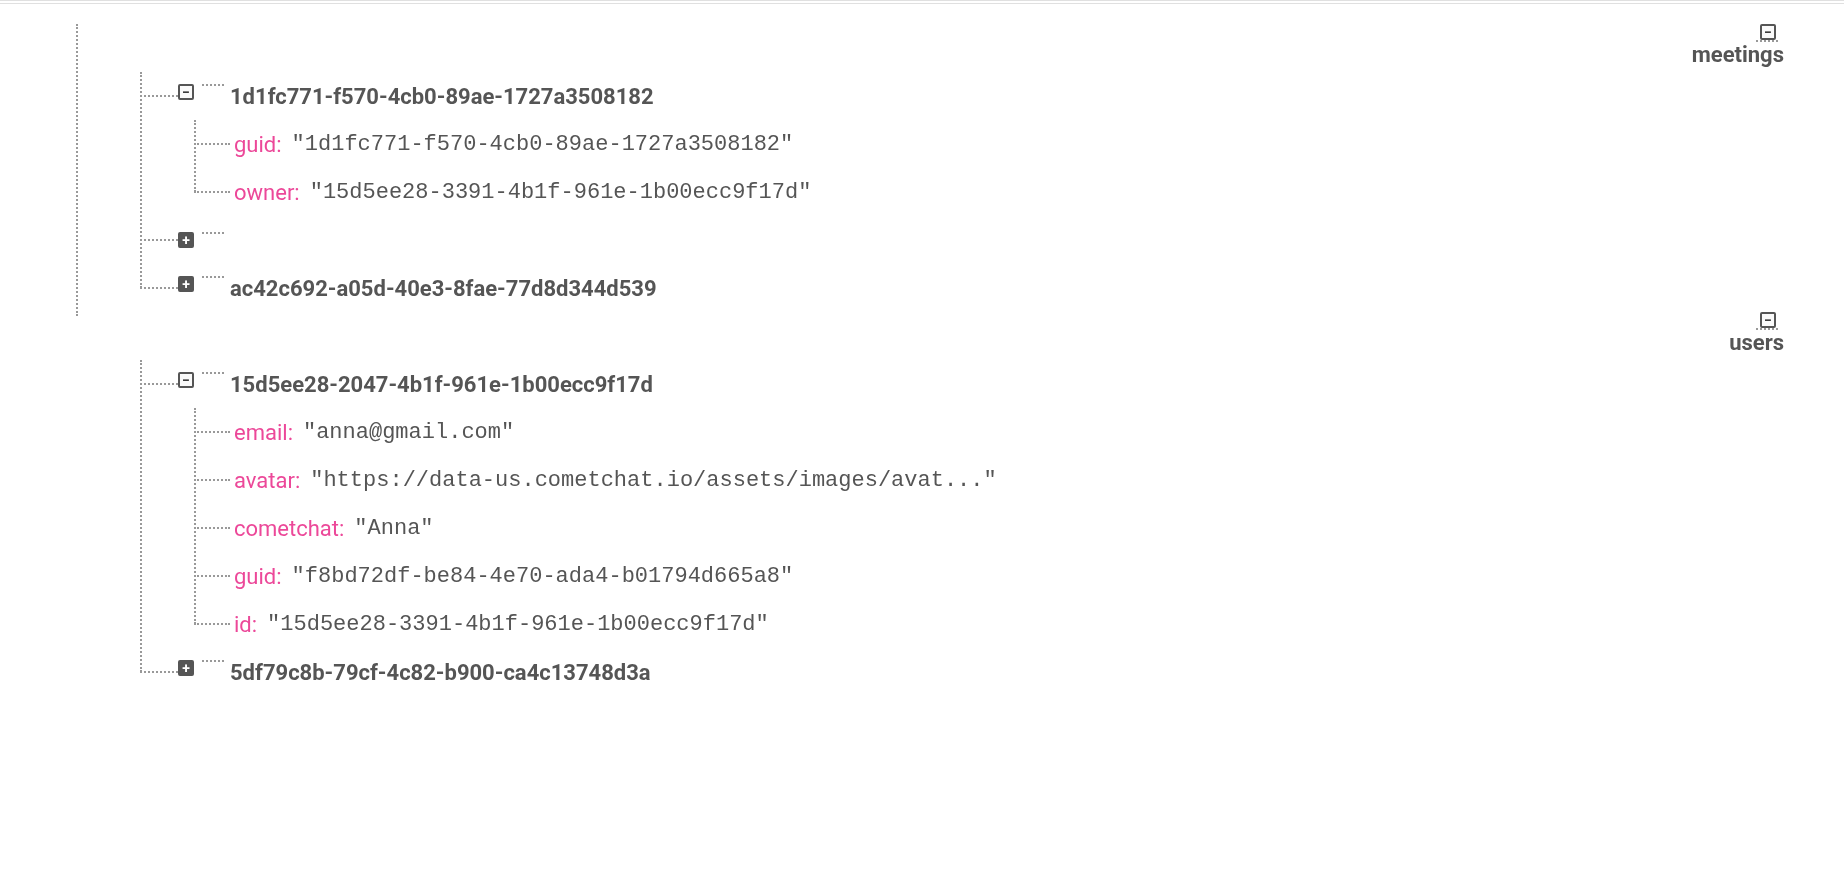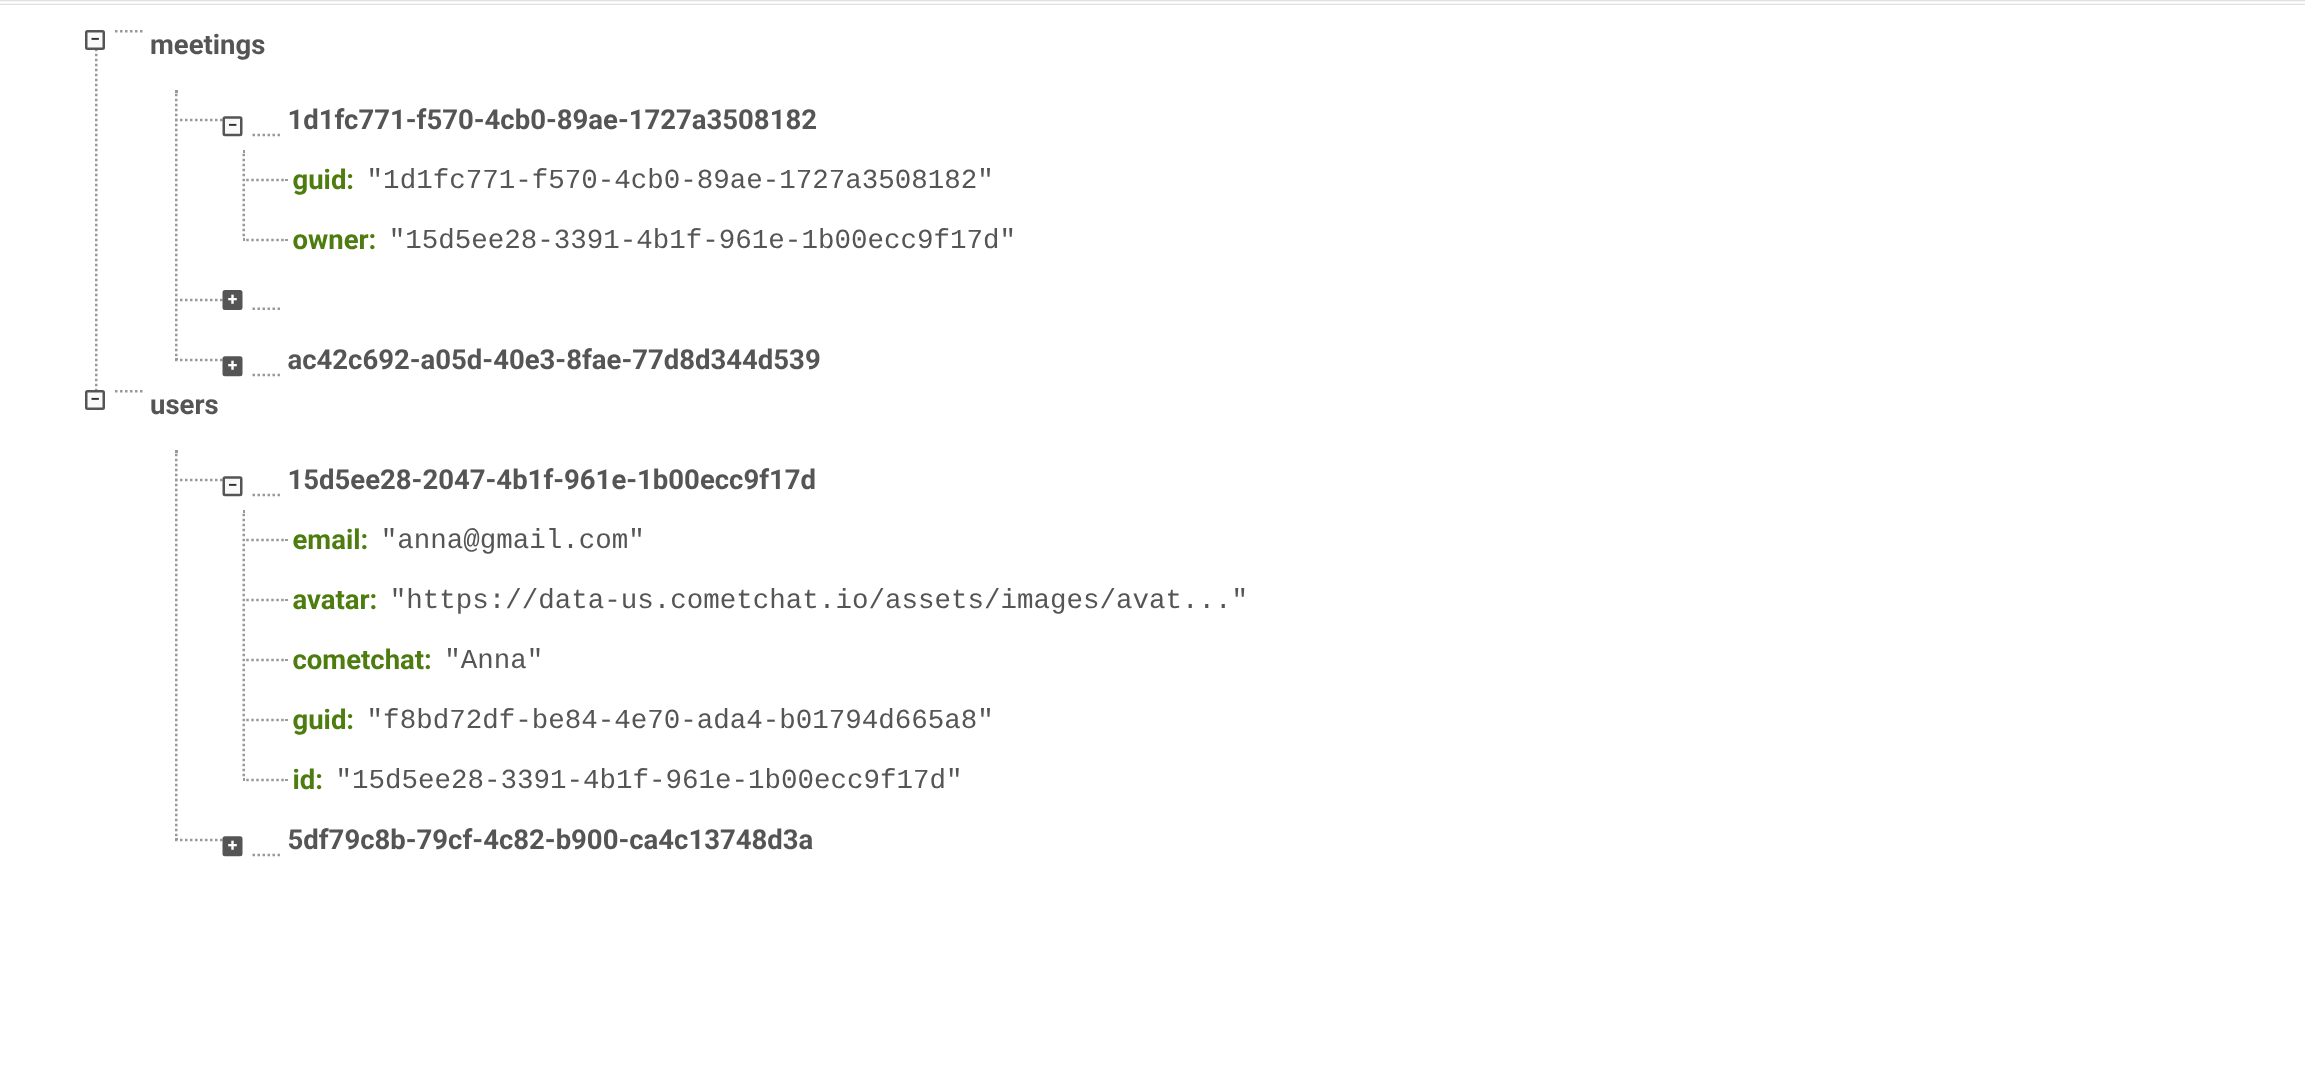--- a/index.html
+++ b/index.html
@@ -61,22 +61,22 @@
       border-top: 2px dotted #999;
       margin-right: 6px;
       flex-shrink: 0;
     }
     .node-label {
       font-weight: 700;
       color: #555;
       white-space: nowrap;
     }
     .leaf-key {
-      font-weight: 700;
-      color: #4d7c0f;
+      font-weight: 400;
+      color: #ec4899;
       white-space: nowrap;
     }
     .leaf-val {
       font-family: "SF Mono", Consolas, "Liberation Mono", Menlo, monospace;
       color: #555;
       font-size: 22px;
       margin-left: 10px;
       white-space: nowrap;
     }
     
@@ -91,23 +91,24 @@
       top: 0;
       height: 100%;
       border-left: 2px dotted #999;
     }
     .level1 {
       position: relative;
       padding-left: 0;
     }
     .level1-row {
       display: flex;
-      align-items: flex-start;
+      align-items: flex-end;
       height: 48px;
       position: relative;
+      flex-direction: column;
     }
     .level1-children {
       margin-left: 64px;
       position: relative;
     }
     .level2-row {
       display: flex;
       align-items: center;
       height: 48px;
       position: relative;
@@ -126,21 +127,21 @@
     .l2-hconnect {
       position: absolute;
       left: 8px;
       top: 23px;
       width: 38px;
       border-top: 2px dotted #999;
     }
     .l2-icon-holder {
       margin-left: 46px;
       display: flex;
-      align-items: flex-end;
+      align-items: flex-start;
     }
     .l3-children {
       margin-left: 54px;
       position: relative;
       padding-left: 48px;
     }
     .l3-vline {
       position: absolute;
       left: 8px;
       top: 0;

